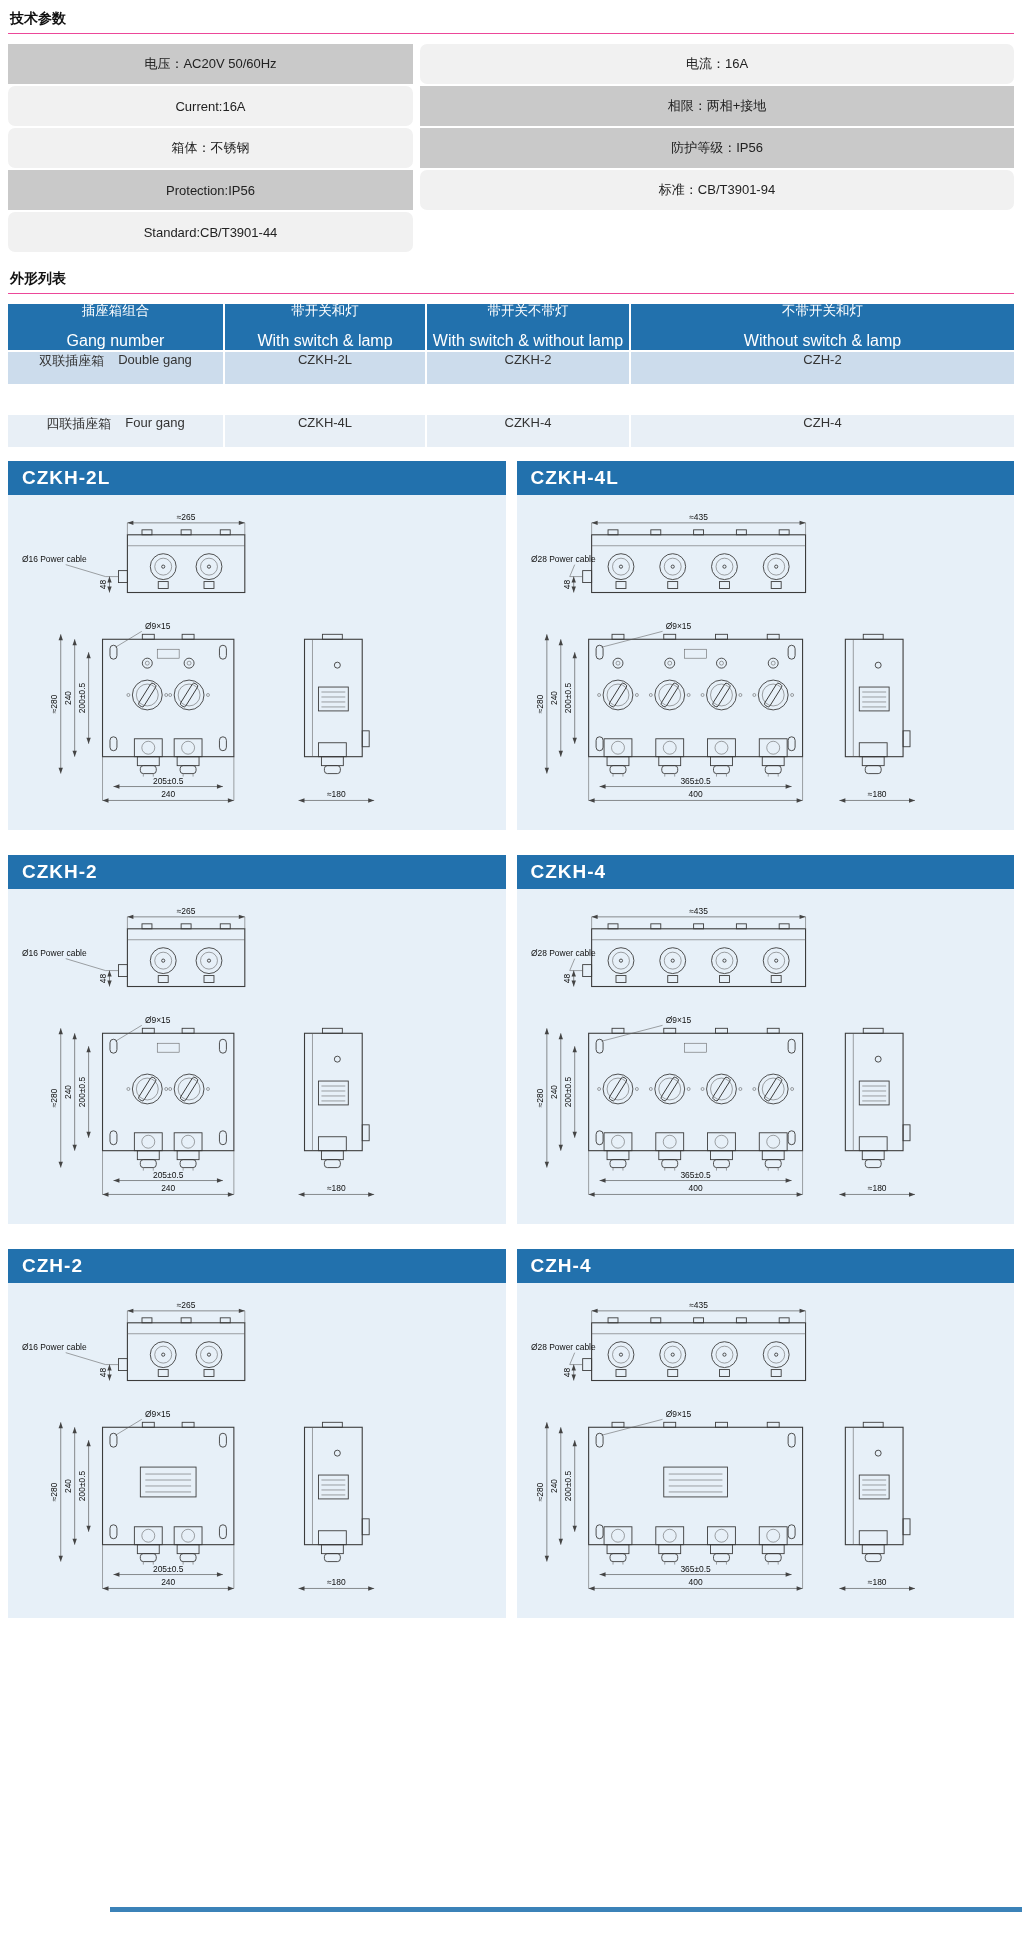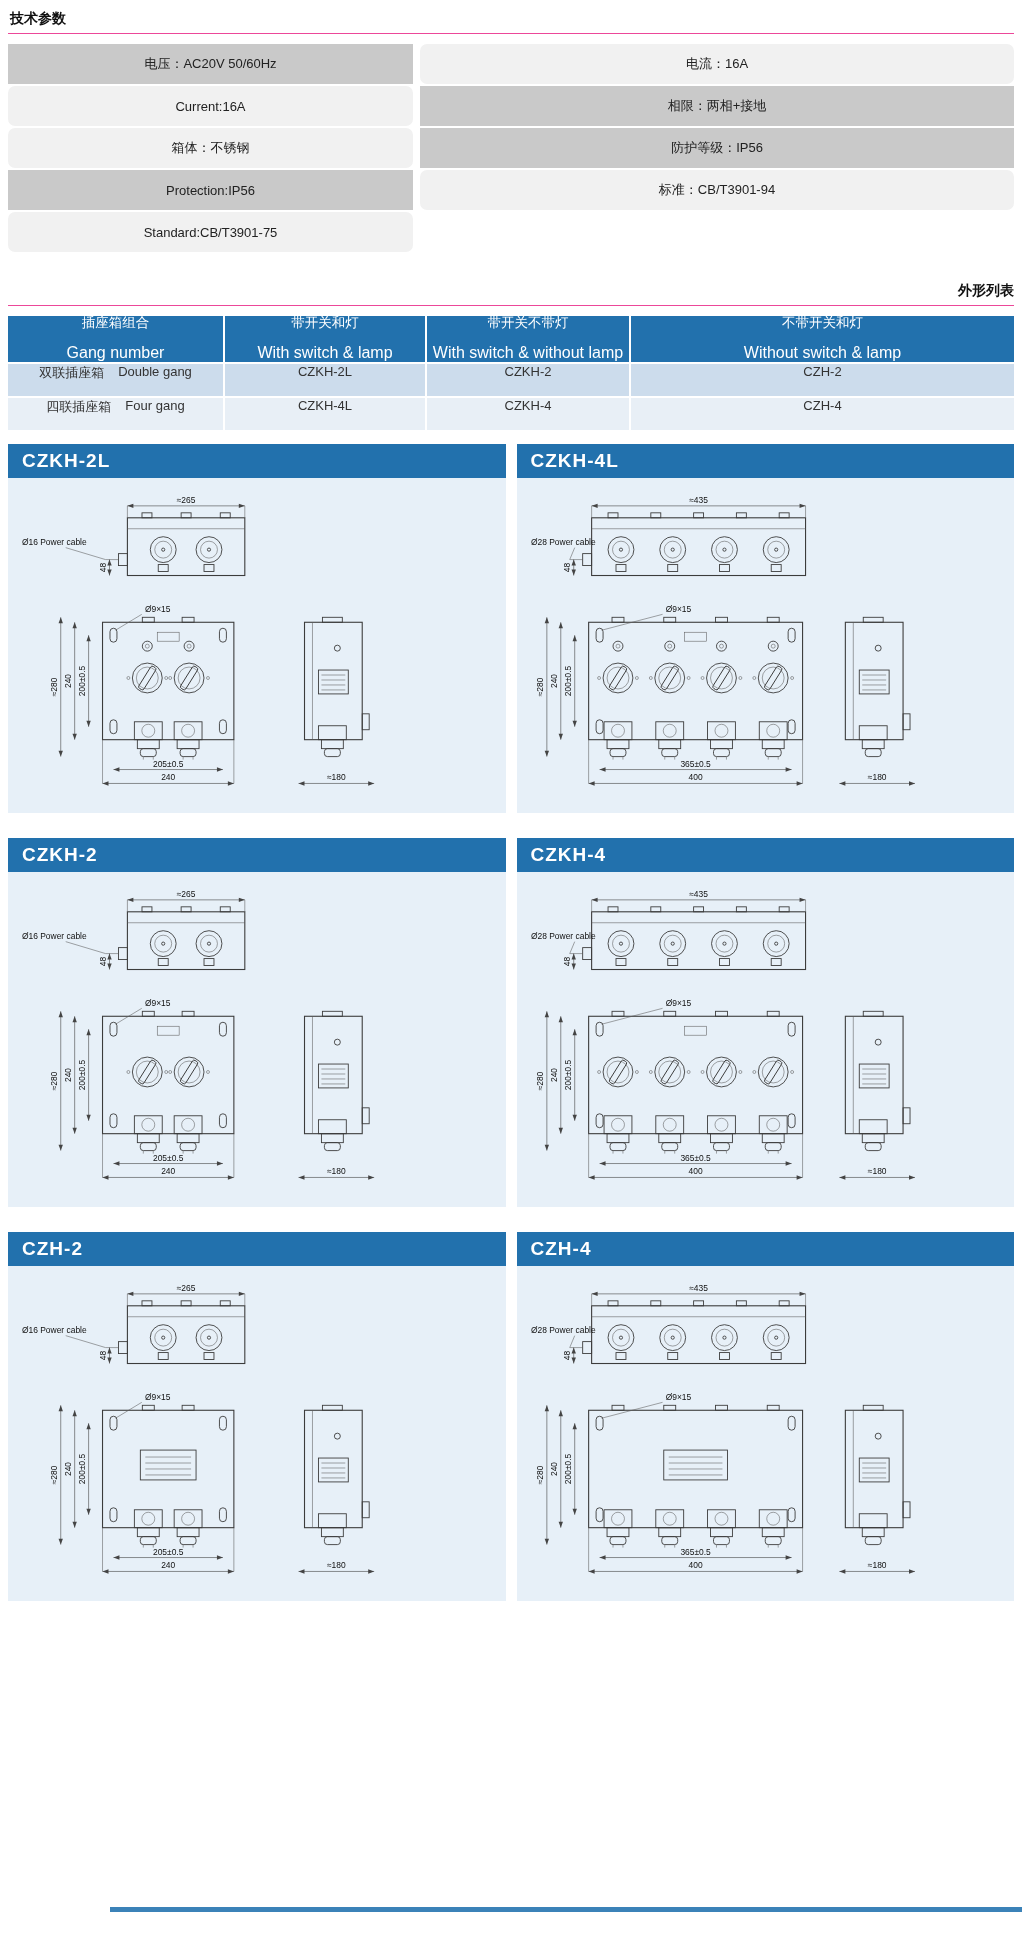--- a/index.html
+++ b/index.html
@@ -5,34 +5,34 @@
   html,body{margin:0;padding:0;}
   body{
     width:1022px;height:1934px;position:relative;background:#fff;
     font-family:"Liberation Sans","DejaVu Sans",sans-serif;color:#222;
   }
   .page{padding:6px 5px 0 5px;}
   .sec-head{
     margin:2px 3px 10px 3px;border-bottom:1px solid #ec4899;
     padding:2px 0 5px 2px;font-size:14px;font-weight:600;color:#111;
   }
-  .sec2{margin-top:28px;text-align:right;}
+  .sec2{margin-top:16px;}
   
   .tech-table{display:grid;grid-template-columns:405px 1fr;column-gap:7px;row-gap:2px;margin:0 3px;}
   .tcell{height:40px;display:flex;align-items:center;justify-content:center;font-size:13px;color:#222;}
   .row-dark{background:#c9c9c9;}
   .row-light{background:#f1f1f1;border-radius:7px;}
   
   .model-table{display:grid;grid-template-columns:215px 200px 202px 1fr;gap:2px;margin:0 3px;}
   .mhead{background:#2271ad;color:#fff;height:46px;display:flex;flex-direction:column;align-items:center;justify-content:center;line-height:1.3;gap:12px;}
   .mh-cn{font-size:13.5px;}
   .mh-en{font-size:16px;}
   .mcell{height:32px;display:flex;align-items:flex-start;justify-content:center;font-size:13px;color:#333;gap:14px;}
   .mrow1{background:#ccdcec;}
-  .mrow2{background:#e8eff6;}
+  .mrow2{background:#e8eff6;margin-top:29px;}
   
   .panels{display:grid;grid-template-columns:1fr 1fr;column-gap:11px;row-gap:25px;margin:14px 3px 0 3px;}
   .panel{background:#e7f0f8;}
   .panel-title{
     background:#2271ad;color:#fff;font-weight:bold;font-size:19px;
     height:34px;line-height:34px;padding-left:14px;letter-spacing:1px;
   }
   .panel-body{height:335px;overflow:hidden;}
   
   .box{fill:none;stroke:#3c3c3c;stroke-width:1.1;}
@@ -55,21 +55,21 @@
 
   <div class="tech-table">
     <div class="tcell row-dark">电压：AC20V 50/60Hz</div>
     <div class="tcell row-light">电流：16A</div>
     <div class="tcell row-light">Current:16A</div>
     <div class="tcell row-dark">相限：两相+接地</div>
     <div class="tcell row-light">箱体：不锈钢</div>
     <div class="tcell row-dark">防护等级：IP56</div>
     <div class="tcell row-dark">Protection:IP56</div>
     <div class="tcell row-light">标准：CB/T3901-94</div>
-    <div class="tcell row-light">Standard:CB/T3901-75</div>
+    <div class="tcell row-light">Standard:CB/T3901-44</div>
   </div>
 
   <div class="sec-head sec2">
     <span>外形列表</span>
   </div>
 
   <div class="model-table">
     <div class="mhead">
       <div class="mh-cn">插座箱组合</div>
       <div class="mh-en">Gang number</div>

